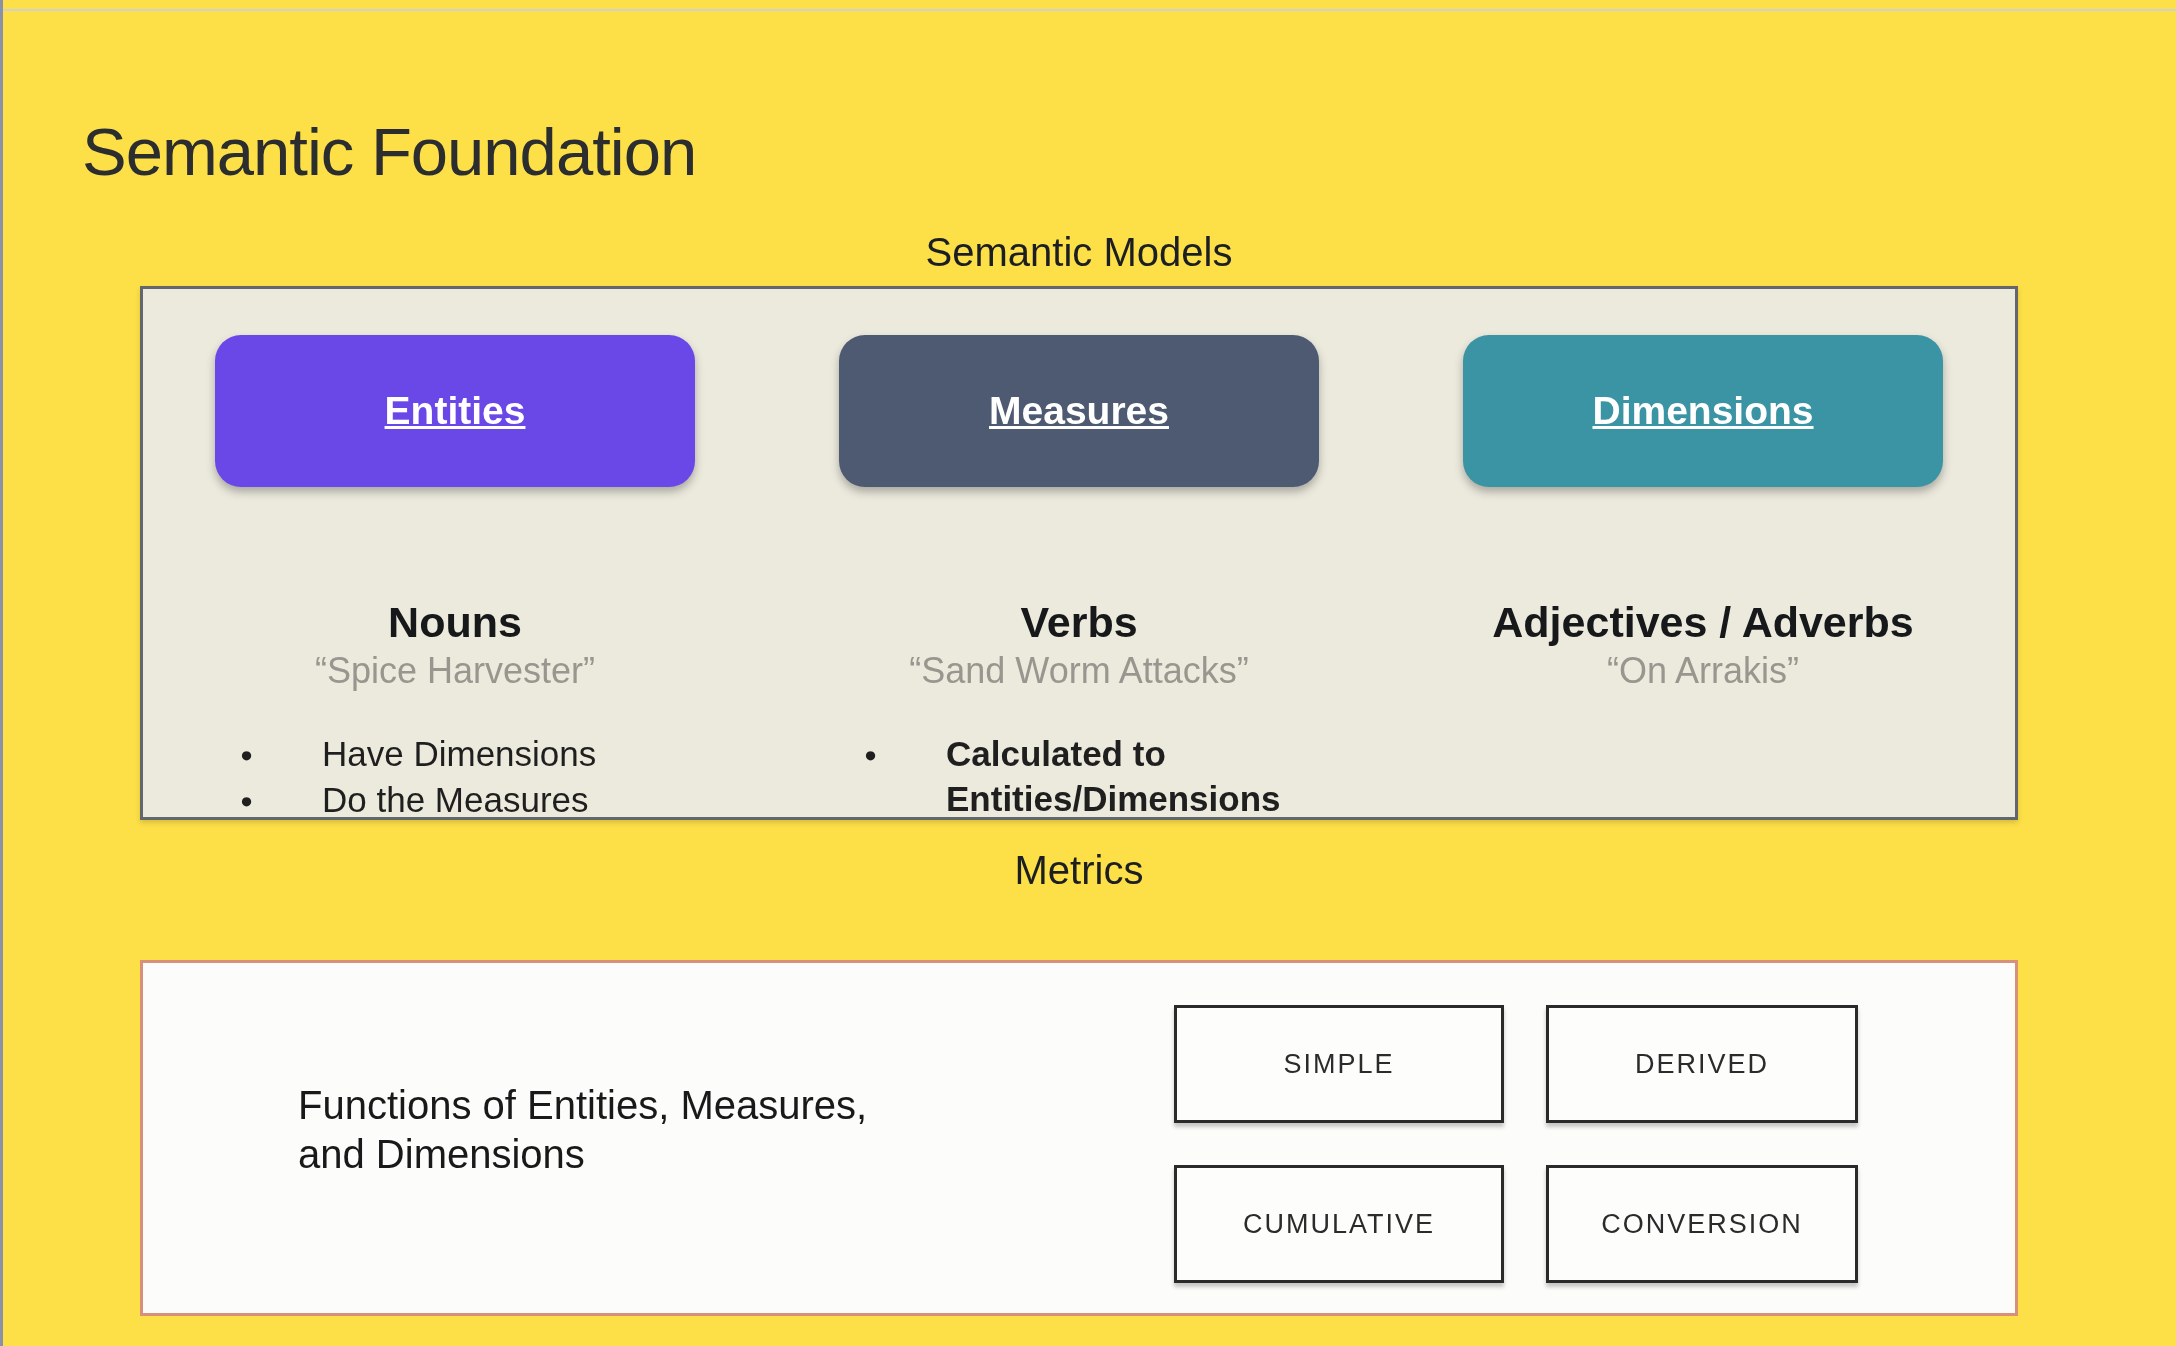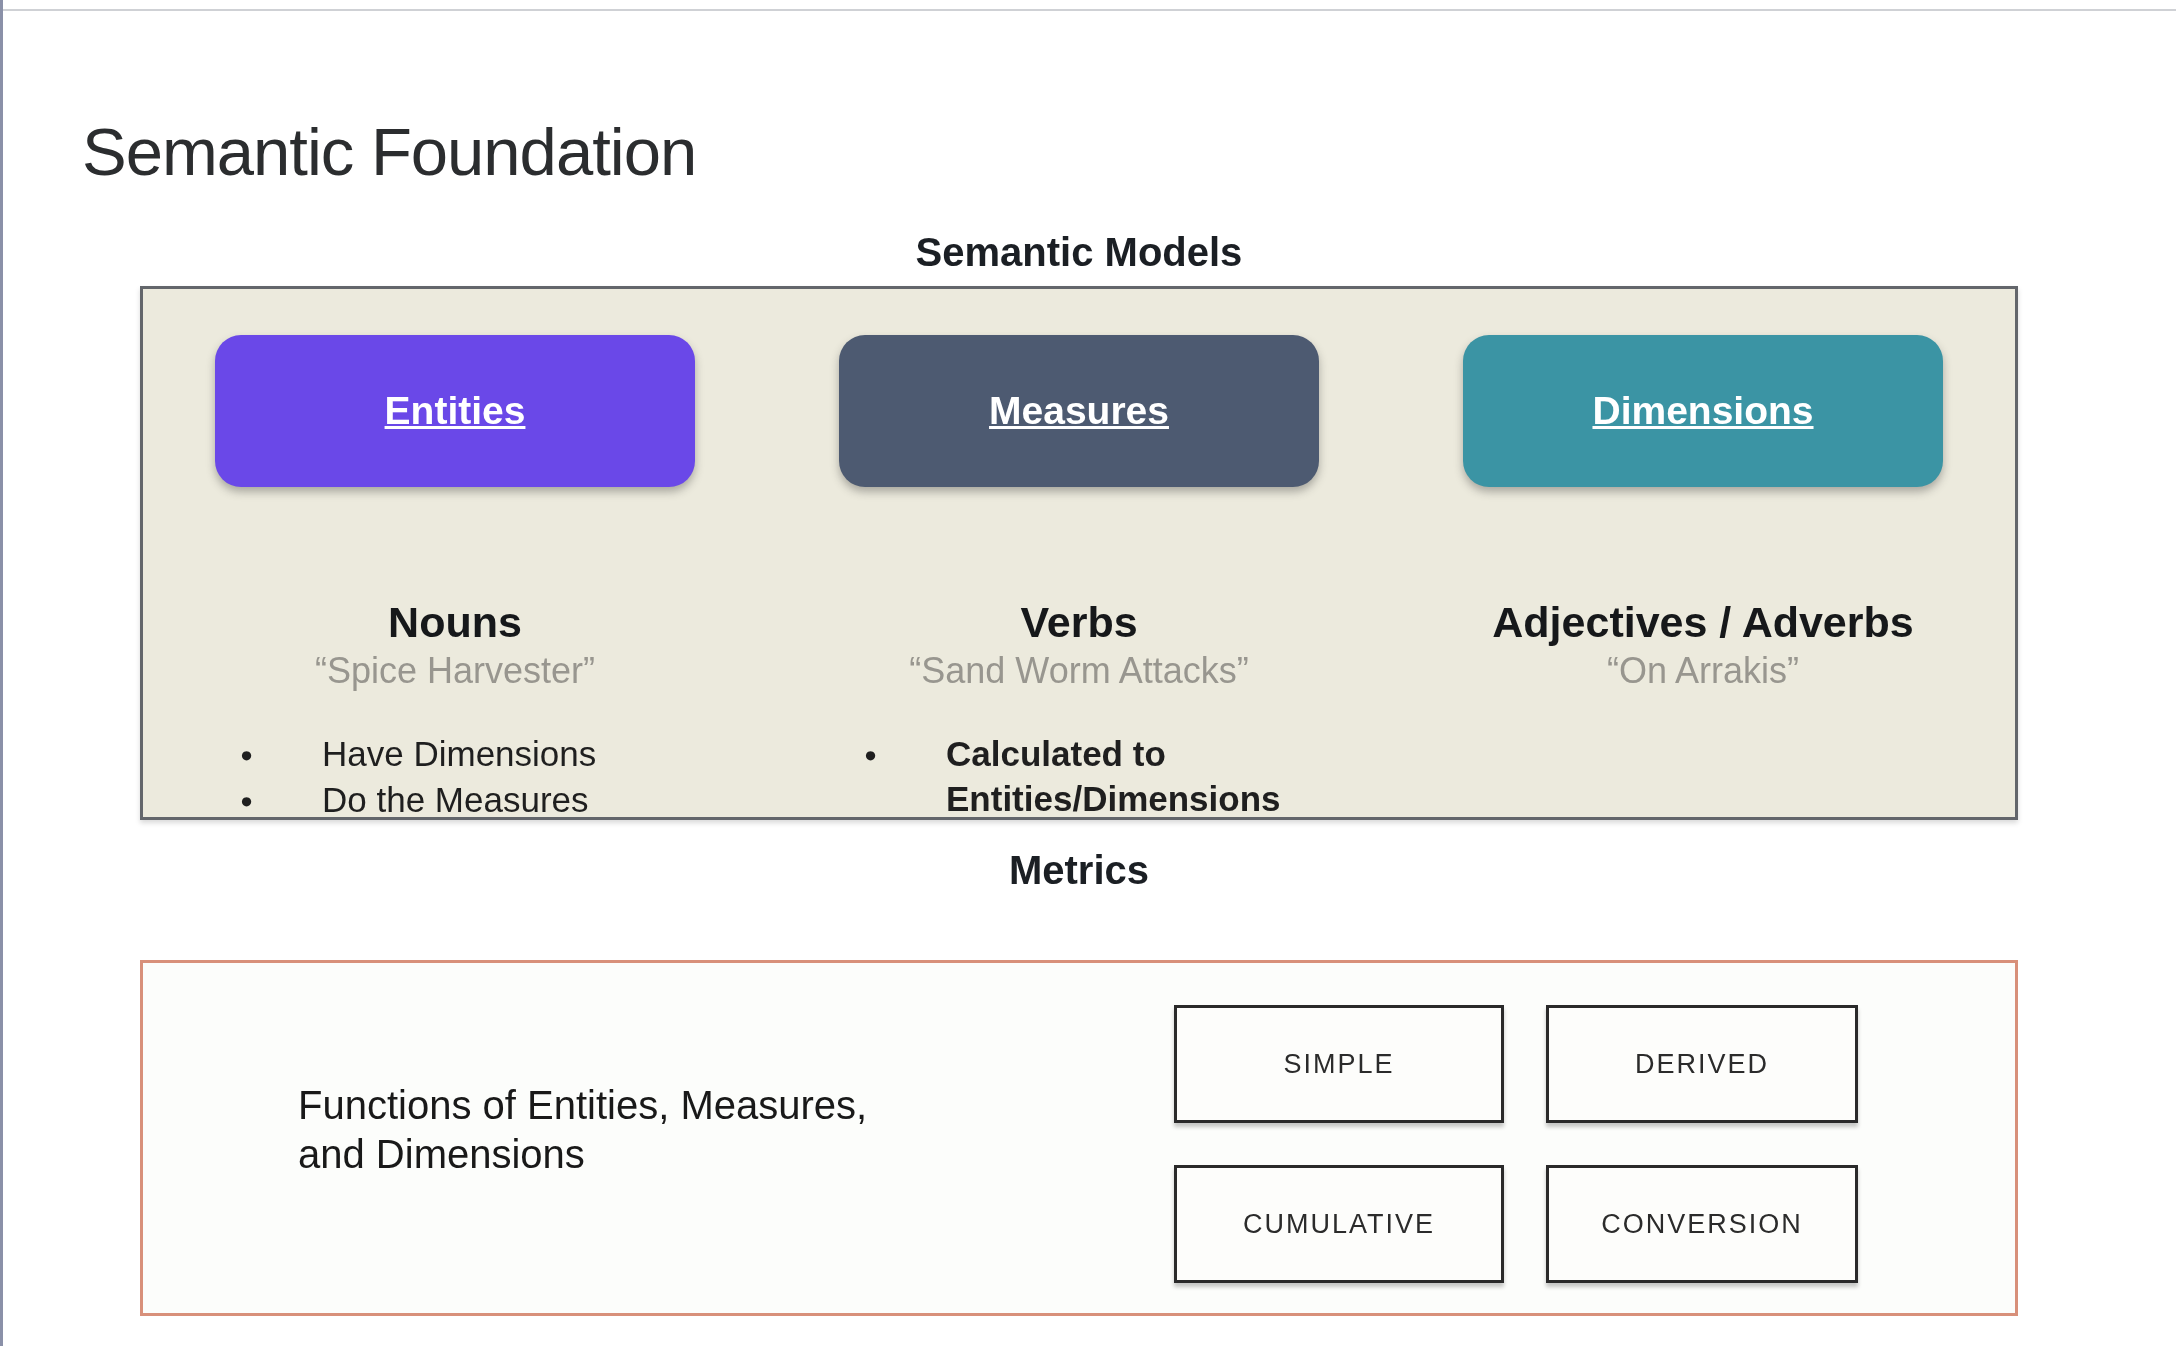--- a/index.html
+++ b/index.html
@@ -1,39 +1,39 @@
 <!DOCTYPE html>
 <html><head>
 <meta charset="utf-8">
 <style>
   html,body { margin:0; padding:0; background:#e9e9e9; }
   .stage {
     position:relative; width:2176px; height:1346px;
-    background:#ffffff; overflow:hidden;
+    background:#fde047; overflow:hidden;
     font-family:"Liberation Sans", sans-serif;
     color:#222;
   }
   
   .edge-left {
     position:absolute; left:0; top:0; width:3px; height:1346px;
     background:#8a90a8; 
   }
   .edge-top {
     position:absolute; left:3px; top:9px; width:2173px; height:2px;
     background:#cfd1d5;
   }
 
   .slide-title {
     position:absolute; left:82px; top:68px;
     font-size:67px; font-weight:400; letter-spacing:-1px; color:#2b2d2f;
   }
 
   .section-heading {
     position:absolute; left:140px; width:1878px;
-    text-align:center; font-size:40px; font-weight:bold; color:#1b1f24;
+    text-align:center; font-size:40px; font-weight:normal; color:#1b1f24;
   }
   .sm-heading { top:230px; }
   .metrics-heading { top:848px; }
 
   
   .sm-panel {
     position:absolute; left:140px; top:286px; width:1878px; height:534px;
     background:#eceadd; border:3px solid #63666b; box-sizing:border-box;
     box-shadow:0 3px 5px rgba(0,0,0,0.15);
     display:grid; grid-template-columns:1fr 1fr 1fr;

